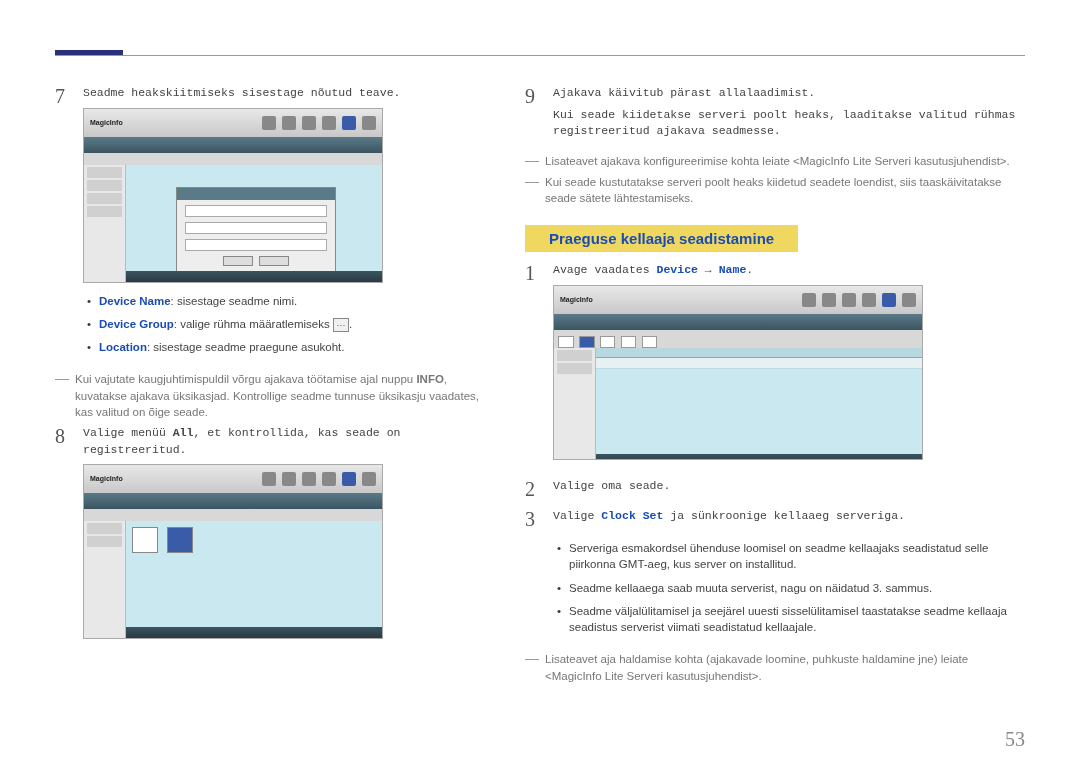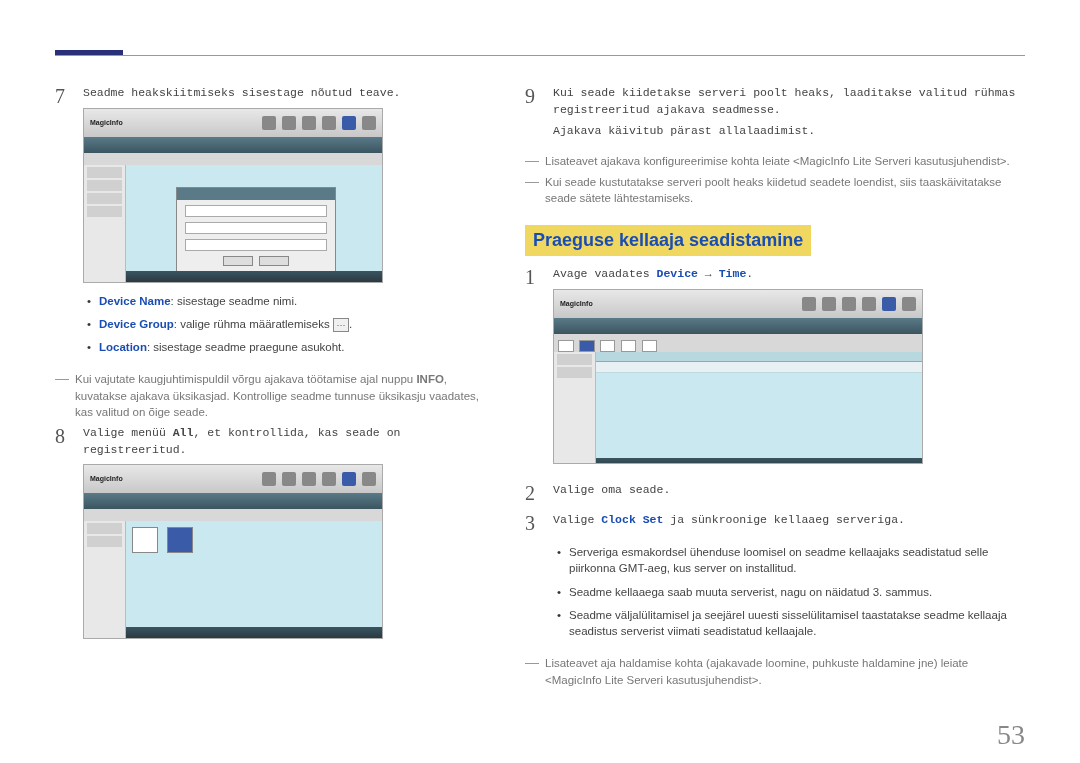--- a/index.html
+++ b/index.html
@@ -163,42 +163,42 @@
     font-size: 14px;
     color: #999;
     line-height: 1;
   }
   .blue { color: #1a4db3; font-weight: bold; }
   .bold { font-weight: bold; }
   .highlight-heading {
     background: #f0d860;
     color: #1a4db3;
     font-weight: bold;
-    font-size: 18px;
-    padding: 5px 8px;
+    font-size: 15px;
+    padding: 5px 24px;
     display: inline-block;
     margin: 14px 0 10px 0;
   }
   .small-icon-box {
     display: inline-block;
     width: 16px; height: 14px;
     border: 1px solid #888;
     background: #f0f0f0;
     vertical-align: middle;
     position: relative;
     font-size: 9px;
     text-align: center;
     line-height: 12px;
     color: #555;
   }
   .page-number {
     position: absolute;
     bottom: 12px;
     right: 55px;
-    font-size: 28px;
+    font-size: 20px;
     color: #888;
     font-family: Georgia, serif;
   }
   .intro-p { margin-bottom:10px; line-height:1.45; }
 </style>
 </head>
 <body>
 
 <div class="header-accent"></div>
 <div class="header-line"></div>
@@ -301,42 +301,42 @@
     </div>
   </div>
 
 </div>
 
 <div class="col col-right">
 
   <div class="step">
     <div class="step-num">9</div>
     <div class="step-body">
+      <p>Ajakava käivitub pärast allalaadimist.</p>
       <p>Kui seade kiidetakse serveri poolt heaks, laaditakse valitud rühmas registreeritud ajakava seadmesse.</p>
-      <p>Ajakava käivitub pärast allalaadimist.</p>
     </div>
   </div>
 
   <div class="note">
     <span class="note-dash">―</span>
     <span>Lisateavet ajakava konfigureerimise kohta leiate &lt;MagicInfo Lite Serveri kasutusjuhendist&gt;.</span>
   </div>
   <div class="note">
     <span class="note-dash">―</span>
     <span>Kui seade kustutatakse serveri poolt heaks kiidetud seadete loendist, siis taaskäivitatakse seade sätete lähtestamiseks.</span>
   </div>
 
   <div class="highlight-heading">Praeguse kellaaja seadistamine</div>
 
 
   <div class="step">
     <div class="step-num">1</div>
     <div class="step-body">
       <p>
-        <span>Avage vaadates </span><span class="blue">Device</span><span> → </span><span class="blue">Time</span><span>.</span>
+        <span>Avage vaadates </span><span class="blue">Device</span><span> → </span><span class="blue">Name</span><span>.</span>
       </p>
 
       <div class="screenshot" style="width:370px">
         <div class="ss-topbar">
           <span style="font-size:7px;color:#222;font-weight:bold;margin-right:auto">MagicInfo</span>
           <div class="ss-icon"></div>
           <div class="ss-icon"></div>
           <div class="ss-icon"></div>
           <div class="ss-icon"></div>
           <div class="ss-icon" style="background:#3a5ca8"></div>

